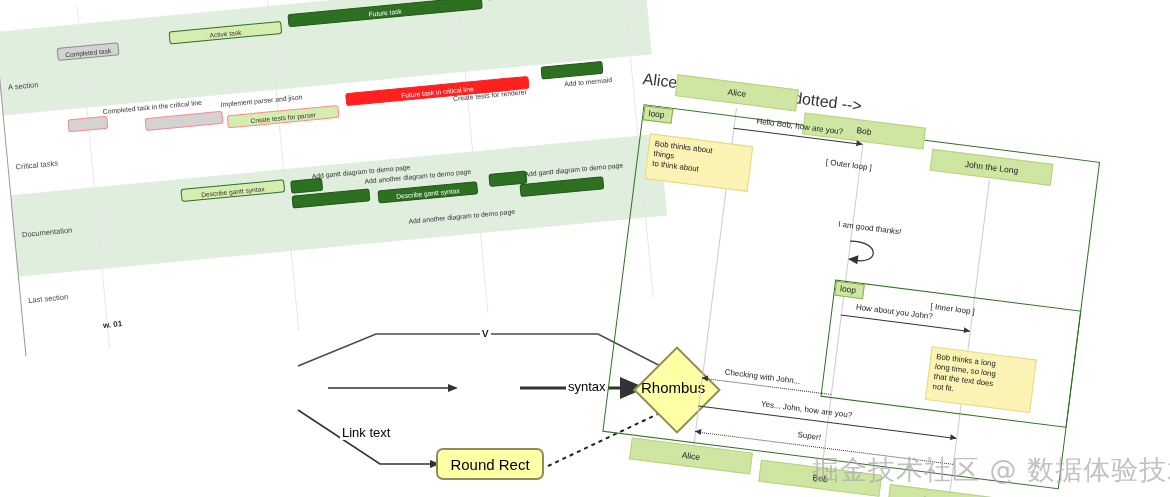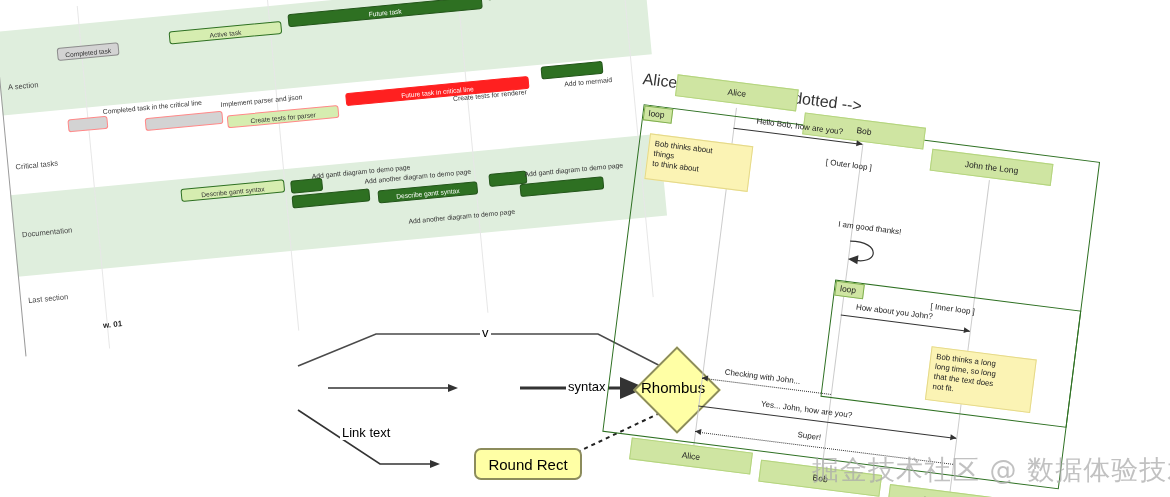--- a/index.html
+++ b/index.html
@@ -26,21 +26,21 @@
           color:#fff;line-height:11px;}
   .bar-in.dark{color:#333;}
   .bar-out{position:absolute;font-size:6.8px;color:#333;white-space:nowrap;}
 
   
   #flow{position:absolute;left:180px;top:288px;width:580px;height:209px;}
   #flow svg{position:absolute;left:0;top:0;}
   .fnode{position:absolute;box-sizing:border-box;background:#ffffa5;border:2px solid #8c8c5c;
          display:flex;align-items:center;justify-content:center;font-size:15px;color:#000;}
   .fnode.sq{border-radius:1px;}
-  .fnode.rr{border-radius:7px;margin-left:38px;}
+  .fnode.rr{border-radius:7px;}
   .fnode.ci{border-radius:50%;}
   .fdia{position:absolute;width:58px;height:58px;background:#ffffa5;border:2px solid #8c8c5c;
         transform:rotate(45deg);}
   .fdia-lbl{position:absolute;font-size:15px;color:#000;white-space:nowrap;}
   .flbl{position:absolute;font-size:13px;color:#000;background:#fff;padding:0 2px;white-space:nowrap;}
 
   
   #seq{position:absolute;left:644px;top:70px;width:560px;height:420px;
        transform:rotate(7.2deg);transform-origin:0 0;}
   #seq .actor{position:absolute;box-sizing:border-box;background:#cfe5a2;border:1px solid #b4d47e;

